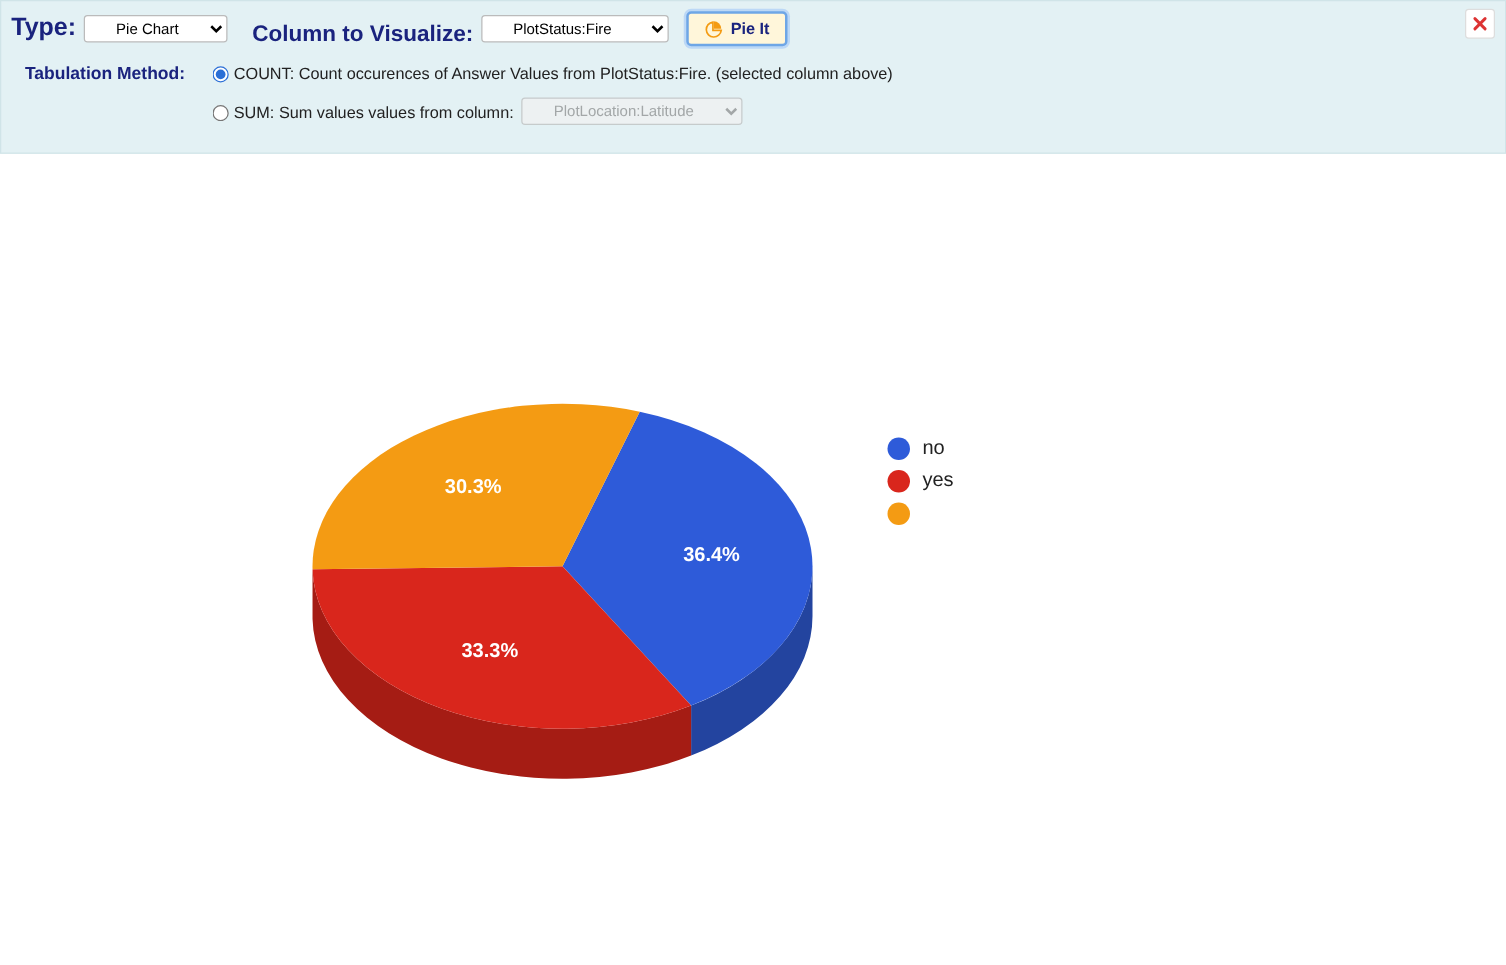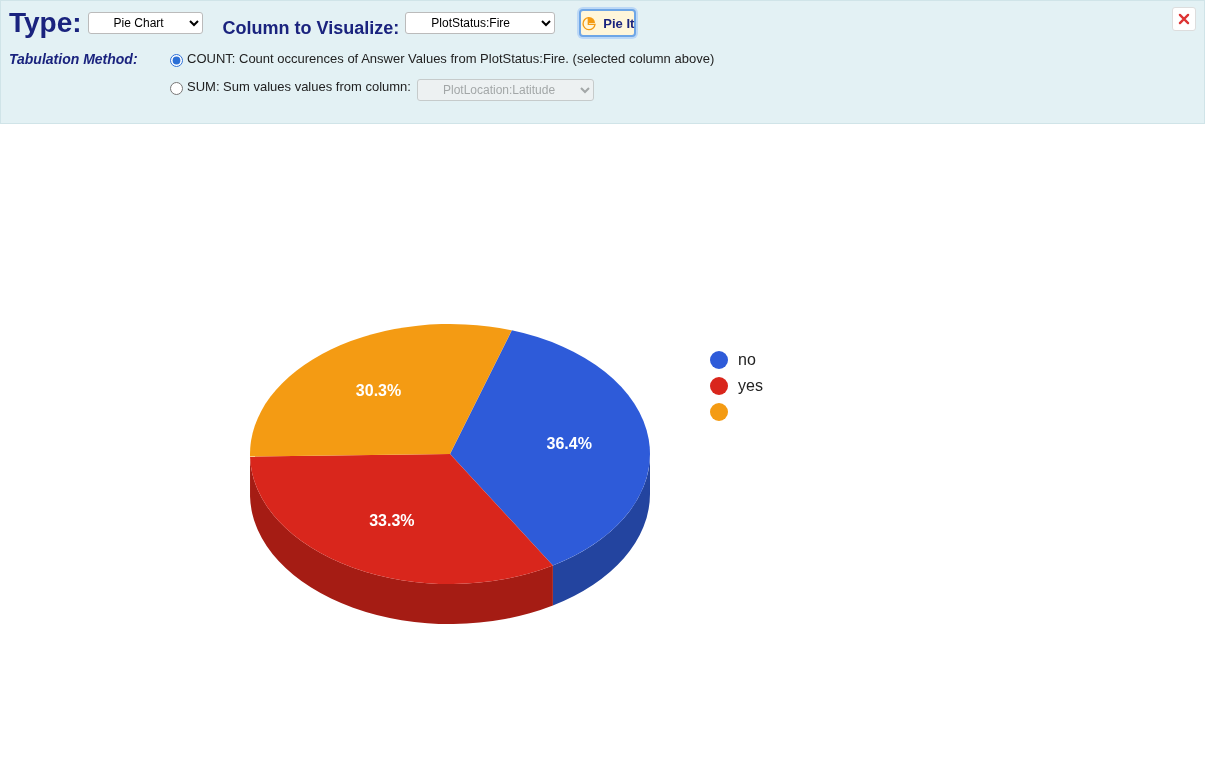--- a/index.html
+++ b/index.html
@@ -1,31 +1,31 @@
 <!DOCTYPE html>
 <html><head>
 <meta charset="utf-8">
 <style>
   html,body{margin:0;padding:0;font-family:Arial,Helvetica,sans-serif;font-size:13px;color:#222;}
   body{width:1205px;height:772px;background:#fff;position:relative;overflow:hidden;}
   .panel{background:#e3f1f4;border:1px solid #d0e4e8;padding:6px 8px 10px 8px;position:relative;}
   .row{display:flex;align-items:center;flex-wrap:wrap;}
   .lbl{color:#1a237e;font-weight:bold;}
-  .lbl.big{font-size:28px;}
+  .lbl.big{font-size:20px;}
   .lbl.med{font-size:18px;margin-top:10px;}
   select{font-size:12px;border:1px solid #bbb;border-radius:3px;background:#fff;padding:2px 21px;margin:0 6px;}
   select.disabled{color:#888;background:#f2f2f2;}
-  .pie-btn{display:inline-flex;align-items:center;gap:6px;border:2px solid #6ea6e6;border-radius:4px;background:#fff6da;color:#1a237e;font-weight:bold;font-size:13px;padding:4px 0;margin-left:18px;cursor:pointer;box-shadow:0 0 0 2px #bcd8f6;}
+  .pie-btn{display:inline-flex;align-items:center;gap:6px;border:2px solid #6ea6e6;border-radius:4px;background:#fff6da;color:#1a237e;font-weight:bold;font-size:13px;padding:4px 12px;margin-left:8px;cursor:pointer;box-shadow:0 0 0 2px #bcd8f6;}
   .pie-btn svg{width:16px;height:16px;}
   .close-btn{position:absolute;right:8px;top:6px;width:22px;height:22px;border:1px solid #ddd;border-radius:3px;background:#fff;display:flex;align-items:center;justify-content:center;cursor:pointer;}
   .close-btn svg{width:14px;height:14px;}
   .tabrow{margin-top:12px;display:flex;align-items:flex-start;font-size:13px;}
-  .tabrow .col1{width:150px;text-align:left;padding-right:6px;color:#1a237e;font-weight:bold;font-size:14px;font-style:italic;}
+  .tabrow .col1{width:150px;text-align:center;padding-right:6px;color:#1a237e;font-weight:bold;font-size:14px;}
   .tabrow .col2{flex:1;}
-  .radio-line{display:flex;align-items:flex-start;margin-bottom:12px;}
+  .radio-line{display:flex;align-items:center;margin-bottom:12px;}
   input[type=radio]{accent-color:#2b6fd6;margin-right:4px;}
   .chart-area{position:relative;width:100%;height:640px;}
   .chart-svg{position:absolute;left:220px;top:120px;}
   .legend{position:absolute;left:710px;top:227px;font-size:16px;}
   .legend-item{display:flex;align-items:center;margin-bottom:8px;}
   .legend-swatch{width:18px;height:18px;border-radius:50%;margin-right:10px;}
   .slice-label{fill:#fff;font-size:16px;font-weight:bold;}
 </style>
 </head>
 <body>

